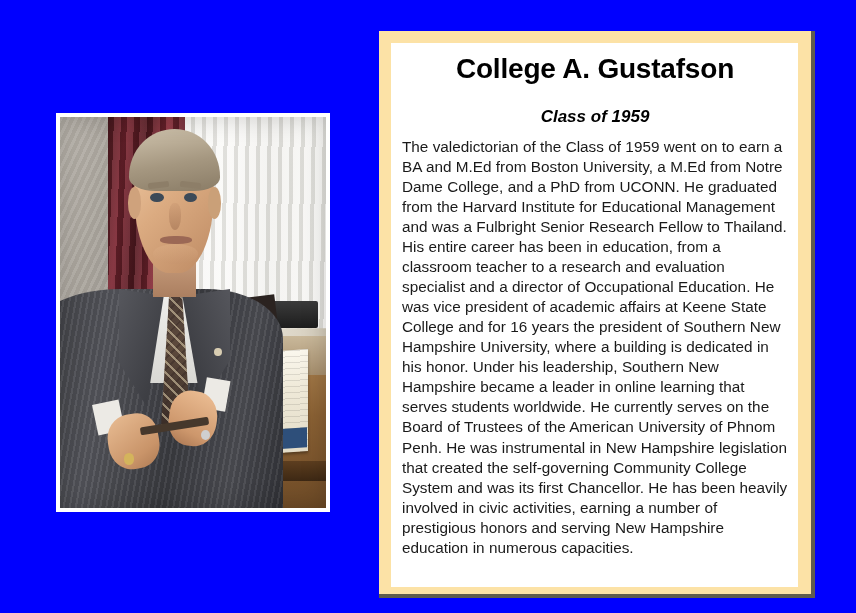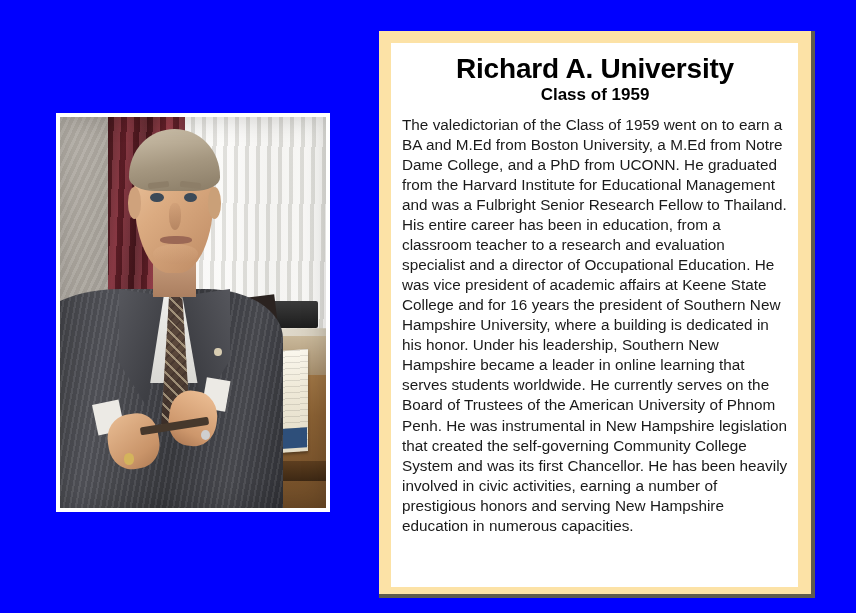--- a/index.html
+++ b/index.html
@@ -244,23 +244,24 @@
     text-align: center;
     color: #000000;
     letter-spacing: -.2px;
     line-height: 1.1;
     margin-top: 2px;
   }
 
   #bio-class {
     font-size: 17px;
     font-weight: bold;
+    font-style: italic;
     text-align: center;
     color: #000000;
-    margin-top: 0;
+    margin-top: 22px;
   }
 
   #bio-text {
     font-size: 15.3px;
     line-height: 20.05px;
     color: #1a1a1a;
     margin-top: 10px;
     text-align: left;
     word-spacing: .1px;
   }
@@ -308,17 +309,17 @@
     <div class="fig-glasses"></div>
     <div class="fig-ring-l"></div>
     <div class="fig-ring-r"></div>
 
     <div class="photo-vignette"></div>
   </div>
 </div>
 
 <div id="bio-card">
   <div id="bio-inner">
-    <div id="bio-name">Richard A. University</div>
+    <div id="bio-name">College A. Gustafson</div>
     <div id="bio-class">Class of 1959</div>
     <div id="bio-text">The valedictorian of the Class of 1959 went on to earn a BA and M.Ed from Boston University, a M.Ed from Notre Dame College, and a PhD from UCONN.  He graduated from the Harvard Institute for Educational Management and was a Fulbright Senior Research Fellow to Thailand.  His entire career has been in education, from a classroom teacher to a research and evaluation specialist and a director of Occupational Education. He was vice president of academic affairs at Keene State College and for 16 years the president of Southern New Hampshire University, where a building is dedicated in his honor. Under his leadership, Southern New Hampshire became a leader in online learning that serves students worldwide. He currently serves on the Board of Trustees of the American University of Phnom Penh.  He was instrumental in New Hampshire legislation that created the self-governing Community College System and was its first Chancellor.  He has been heavily involved in civic activities, earning a number of prestigious honors and serving New Hampshire education in numerous capacities.</div>
   </div>
 </div>
 
 </body></html>

